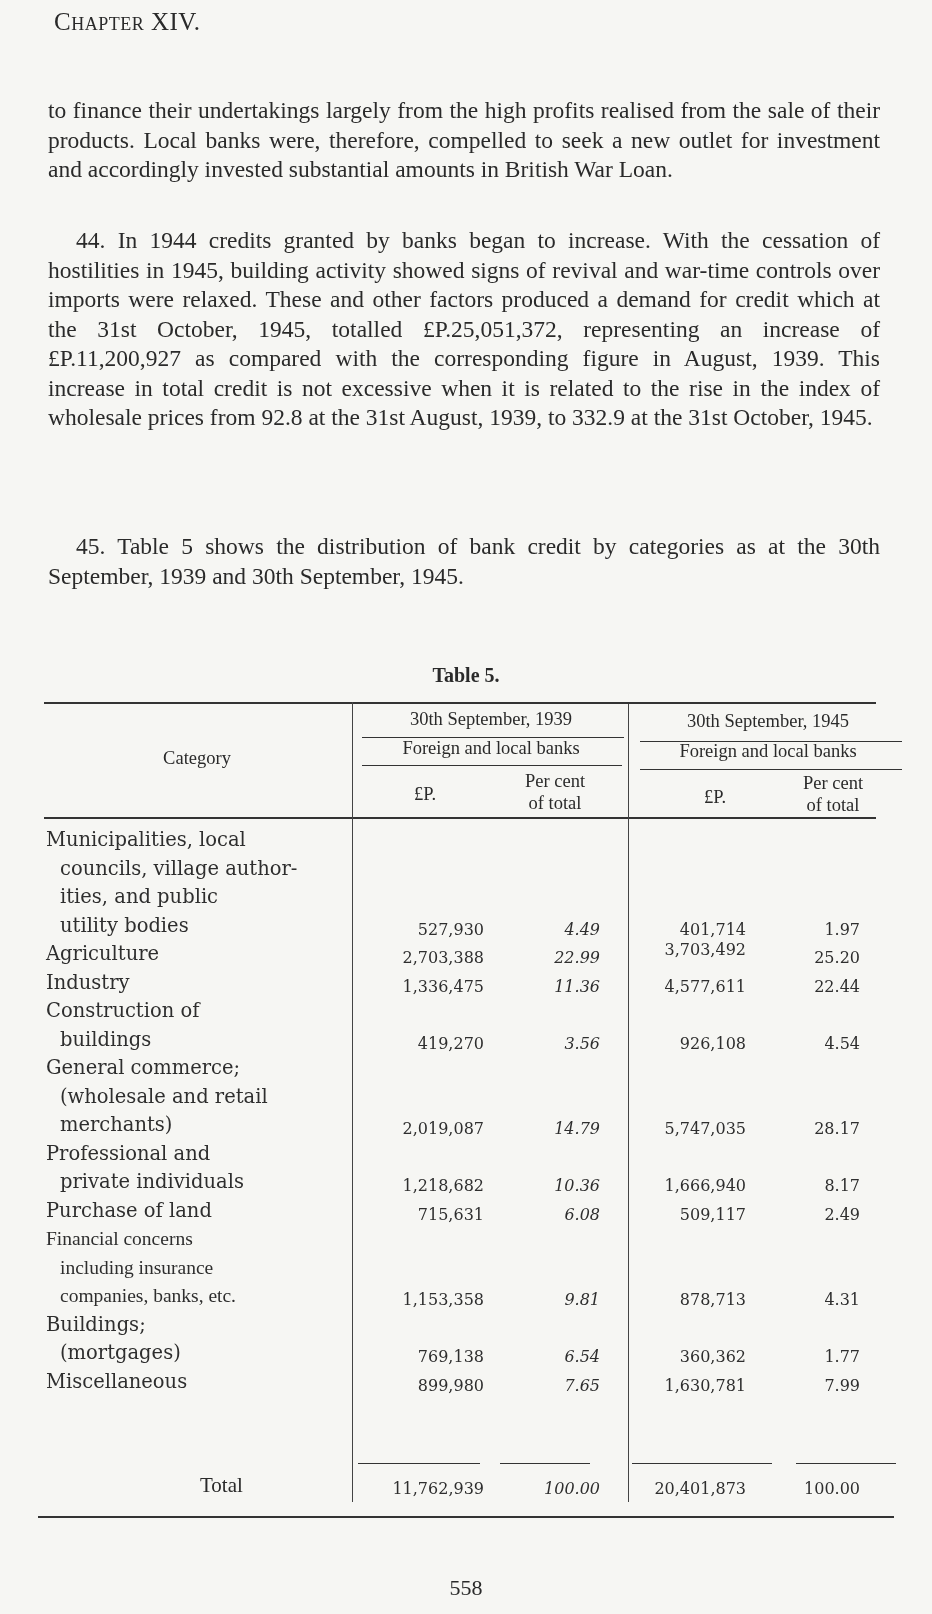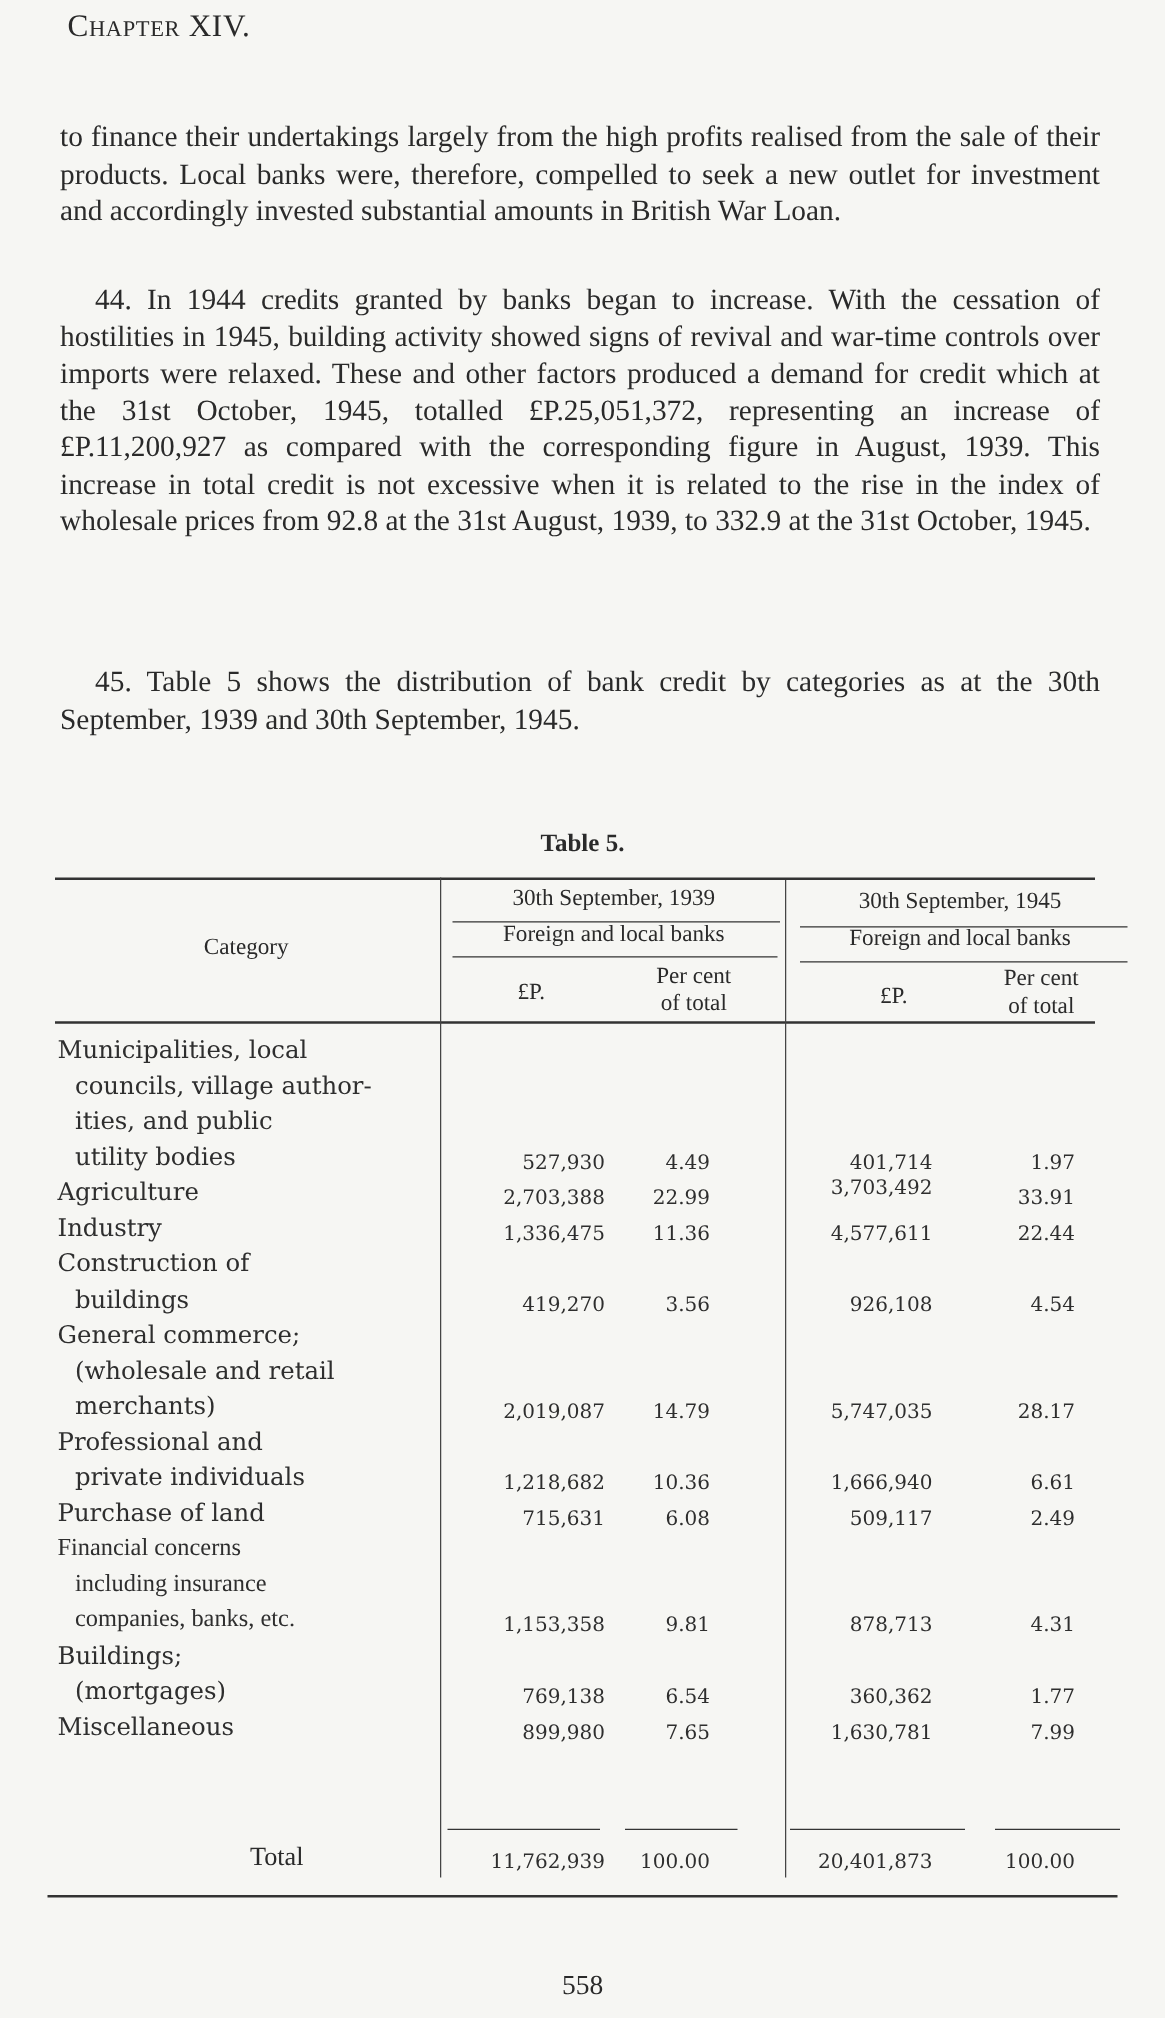--- a/index.html
+++ b/index.html
@@ -74,21 +74,21 @@
 
     .num {
       position: absolute;
       font-family: "DejaVu Serif", serif;
       font-size: 16px;
       text-align: right;
       color: #2e2e2e;
       line-height: 28px;
     }
     .c1 { left: 350px; width: 134px; }
-    .c2 { left: 460px; width: 108px; }
+    .c2 { left: 492px; width: 108px; font-style: italic; }
     .c3 { left: 612px; width: 134px; }
     .c4 { left: 760px; width: 100px; }
 
     .total-label {
       position: absolute;
       left: 200px;
       width: 70px;
       font-family: "Liberation Serif", serif;
       font-size: 21px;
     }
@@ -156,21 +156,21 @@
     <div class="num c1" style="top: 915.5px;">527,930</div>
     <div class="num c2" style="top: 915.5px;">4.49</div>
     <div class="num c3" style="top: 915.5px;">401,714</div>
     <div class="num c4" style="top: 915.5px;">1.97</div>
     <div class="cat" style="top: 940px;">
       <span class="first">Agriculture</span>
     </div>
     <div class="num c1" style="top: 944px;">2,703,388</div>
     <div class="num c2" style="top: 944px;">22.99</div>
     <div class="num c3" style="top: 936px; text-align: right;">3,703,492</div>
-    <div class="num c4" style="top: 944px;">33.91</div>
+    <div class="num c4" style="top: 944px;">25.20</div>
     <div class="cat" style="top: 968.5px;">
       <span class="first">Industry</span>
     </div>
     <div class="num c1" style="top: 972.5px;">1,336,475</div>
     <div class="num c2" style="top: 972.5px;">11.36</div>
     <div class="num c3" style="top: 972.5px;">4,577,611</div>
     <div class="num c4" style="top: 972.5px;">22.44</div>
     <div class="cat" style="top: 997px;">
       <span class="first">Construction of</span>
       <span class="cont">buildings</span>
@@ -188,21 +188,21 @@
     <div class="num c2" style="top: 1115px;">14.79</div>
     <div class="num c3" style="top: 1115px;">5,747,035</div>
     <div class="num c4" style="top: 1115px;">28.17</div>
     <div class="cat" style="top: 1139.5px;">
       <span class="first">Professional and</span>
       <span class="cont">private individuals</span>
     </div>
     <div class="num c1" style="top: 1172px;">1,218,682</div>
     <div class="num c2" style="top: 1172px;">10.36</div>
     <div class="num c3" style="top: 1172px;">1,666,940</div>
-    <div class="num c4" style="top: 1172px;">6.61</div>
+    <div class="num c4" style="top: 1172px;">8.17</div>
     <div class="cat" style="top: 1196.5px;">
       <span class="first">Purchase of land</span>
     </div>
     <div class="num c1" style="top: 1200.5px;">715,631</div>
     <div class="num c2" style="top: 1200.5px;">6.08</div>
     <div class="num c3" style="top: 1200.5px;">509,117</div>
     <div class="num c4" style="top: 1200.5px;">2.49</div>
     <div class="cat" style="top: 1225px; font-family: Liberation Serif, serif;">
       <span class="first">Financial concerns</span>
       <span class="cont">including insurance</span>

